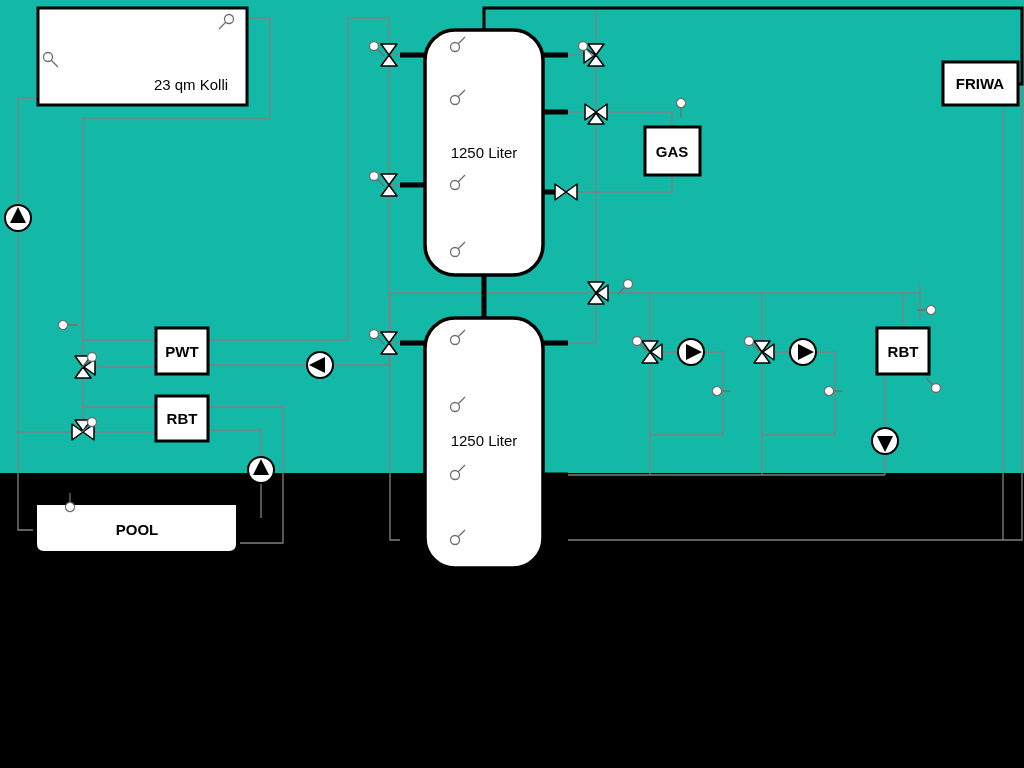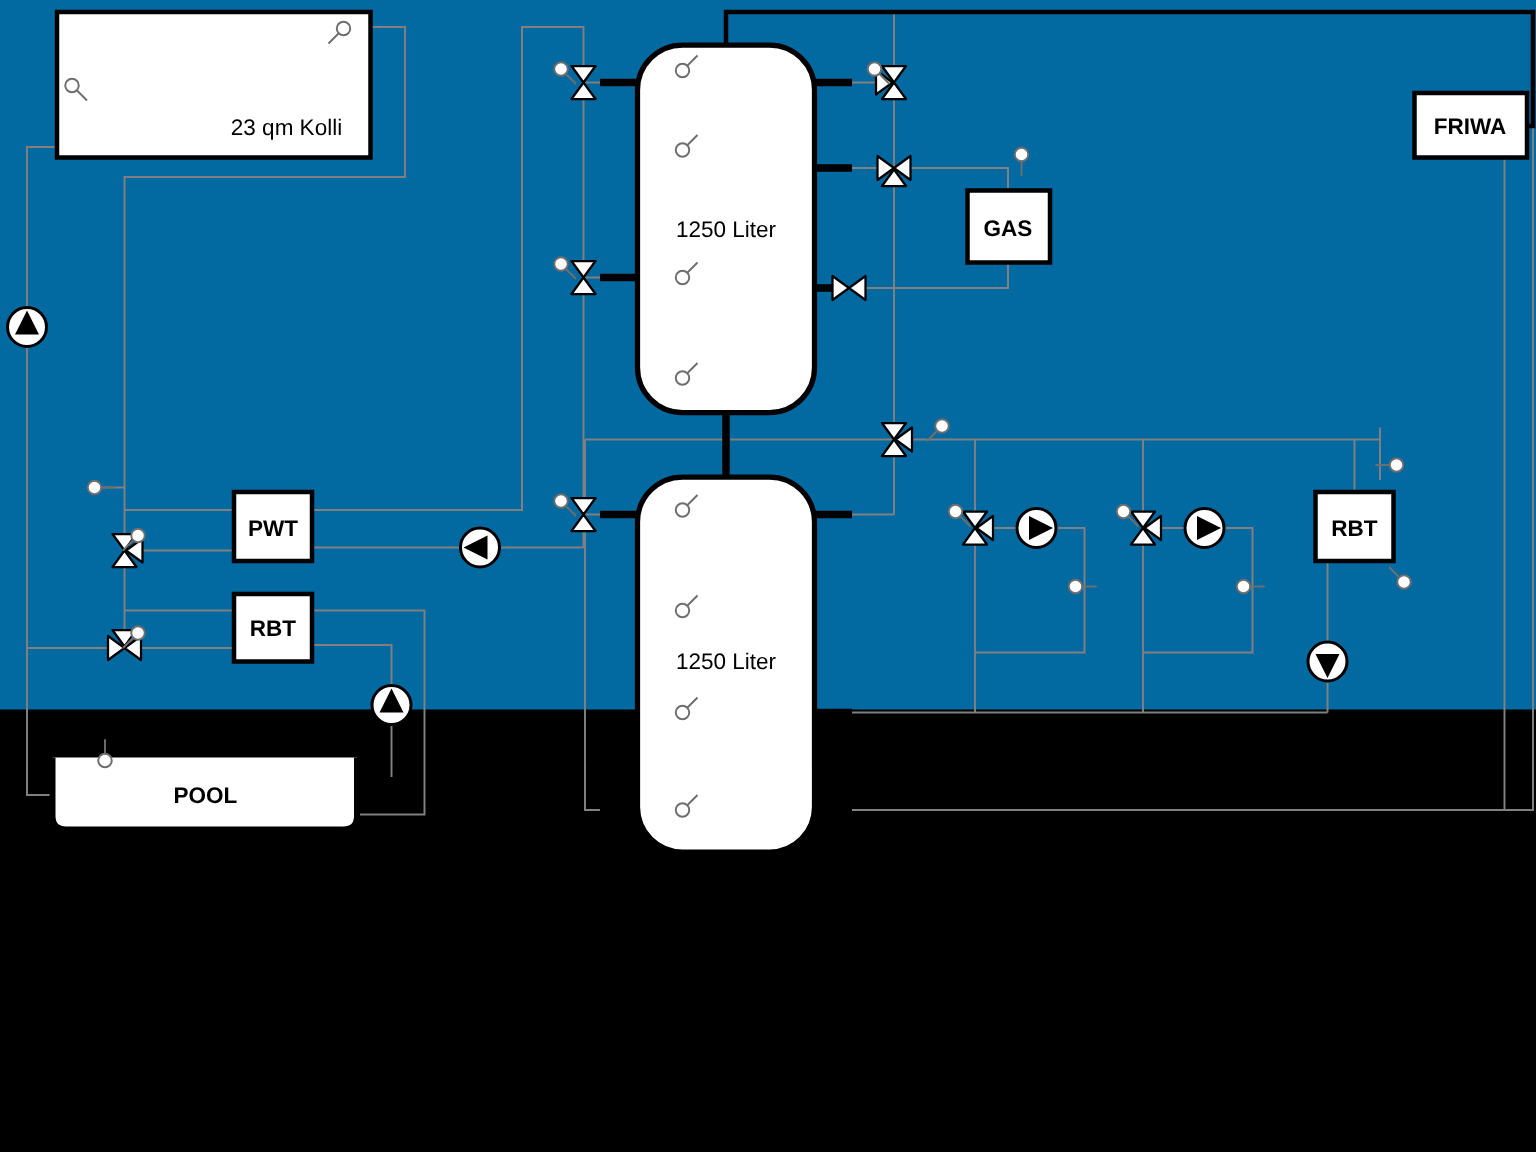--- a/index.html
+++ b/index.html
@@ -1,17 +1,17 @@
 <!DOCTYPE html>
 <html><head>
 <meta charset="utf-8">
 <style>
   html,body{margin:0;padding:0;background:#000;}
   .stage{position:relative;width:1024px;height:768px;background:#000;overflow:hidden;}
-  .canvas{position:absolute;top:0;left:0;width:1024px;height:473px;background:#0369a1;}
+  .canvas{position:absolute;top:0;left:0;width:1024px;height:473px;background:#14b8a6;}
   svg{display:block;}
   .pipe{fill:none;stroke:#808080;stroke-width:1.3;}
   .stub{fill:none;stroke:#000;stroke-width:5;}
   .header-pipe{fill:none;stroke:#000;stroke-width:3;}
   .box{fill:#fff;stroke:#000;stroke-width:3;}
   .tank{fill:#fff;stroke:#000;stroke-width:3.5;}
   .pool-shape{fill:#fff;stroke:#000;stroke-width:4;}
   text{font-family:"Liberation Sans", sans-serif;font-size:15px;fill:#000;text-anchor:middle;}
   .bold{font-weight:bold;}
 </style>

